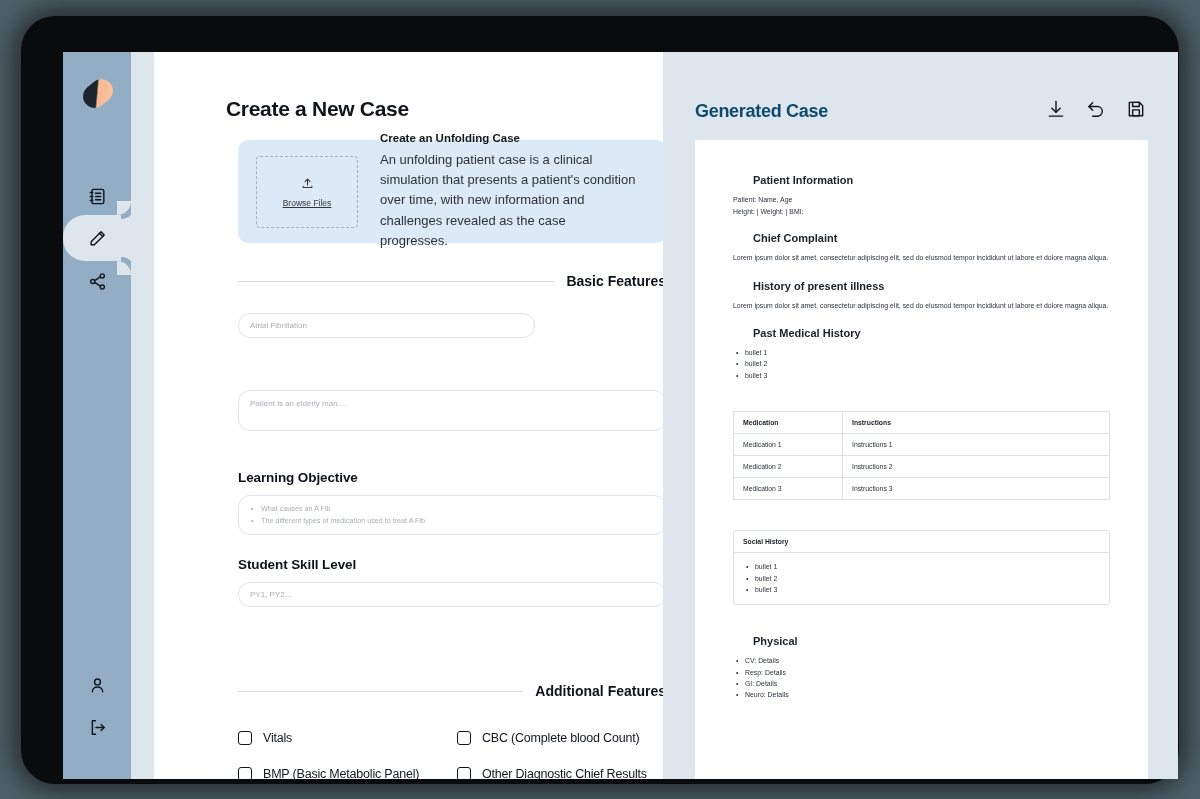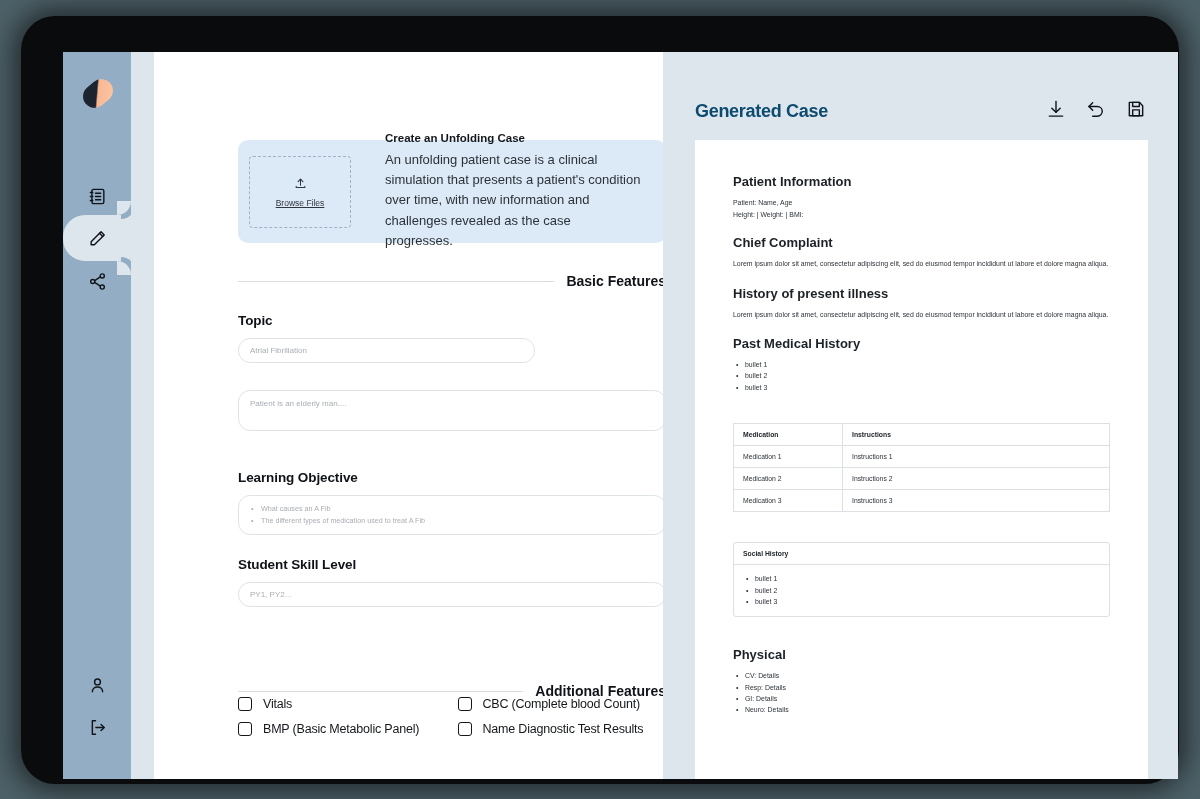--- a/index.html
+++ b/index.html
@@ -104,31 +104,31 @@
   .upload-card {
     position: absolute;
     left: 84px; top: 4px;
     width: 428px; height: 103px;
     background: #dce9f7;
     border-radius: 10px;
     display: flex; align-items: center;
   }
   .dropzone {
     width: 102px; height: 72px;
-    margin-left: 11px;
+    margin-left: 18px;
     border: 1.3px dashed #9fb2c6;
     border-radius: 4px;
     display: flex; flex-direction: column;
     align-items: center; justify-content: center;
     gap: 4px; cursor: pointer;
   }
   .dropzone .label {
     font-size: 8.5px; color: #31363c; text-decoration: underline;
   }
-  .upload-text { margin-left: 34px; width: 256px; }
+  .upload-text { margin-left: 22px; width: 256px; }
   .upload-text h3 { font-size: 11.5px; font-weight: bold; color: #13171c; margin-bottom: 6px; }
   .upload-text p { font-size: 13px; color: #2c3238; line-height: 1.55; }
 
   .section-divider {
     position: absolute;
     display: flex; align-items: center; gap: 12px;
     left: 84px; width: 428px;
   }
   .section-divider .line { flex: 1; height: 1px; background: #d8dce0; }
   .section-divider .title { font-size: 14px; font-weight: bold; color: #0f1318; white-space: nowrap; }
@@ -160,24 +160,24 @@
   .inp ul li::before { content: "\2022"; position: absolute; left: 1px; }
 
   #field-topic { left: 84px; top: 177px; width: 297px; }
   #field-snippet { left: 411px; top: 177px; width: 101px; }
   #field-description { left: 84px; top: 254px; width: 428px; }
   #field-objective { left: 84px; top: 334px; width: 428px; }
   #field-skill { left: 84px; top: 421px; width: 428px; }
 
   #checkbox-grid {
     position: absolute;
-    left: 84px; top: 561px; width: 428px;
+    left: 84px; top: 595px; width: 428px;
     display: grid;
     grid-template-columns: 1fr 1fr;
-    row-gap: 22px; column-gap: 10px; gap: 11px;
+    row-gap: 22px; column-gap: 10px;
   }
   .cb-row { display: flex; align-items: center; gap: 11px; cursor: pointer; }
   .cb-box {
     width: 14px; height: 14px; flex: none;
     border: 1.6px solid #14181d; border-radius: 3px; background: #fff;
   }
   .cb-label { font-size: 12.5px; color: #14181d; white-space: nowrap; letter-spacing: -0.2px; }
 
   
   #doc-panel {
@@ -197,21 +197,21 @@
   #doc-actions .act { cursor: pointer; display: block; }
 
   #doc-sheet {
     position: absolute;
     left: 32px; top: 88px;
     width: 453px; height: 639px;
     background: #ffffff;
     overflow: hidden;
   }
   #doc-content { padding: 34px 38px 0 38px; }
-  .doc-h { font-size: 13px; font-weight: bold; color: #1c2127; margin-bottom: 8px; }
+  .doc-h { font-size: 11px; font-weight: bold; color: #1c2127; margin-bottom: 8px; margin-left: 20px; }
   .doc-p { font-size: 6.9px; color: #2c3239; line-height: 1.65; margin-bottom: 16px; }
   .doc-line { font-size: 6.9px; color: #2c3239; line-height: 1.75; }
   .doc-ul { list-style: none; margin-bottom: 16px; }
   .doc-ul li { font-size: 6.9px; color: #2c3239; line-height: 1.65; position: relative; padding-left: 12px; }
   .doc-ul li::before { content: "\2022"; position: absolute; left: 3px; }
   .doc-gap { height: 14px; }
 
   table.doc-table {
     width: 100%; border-collapse: collapse; margin-bottom: 16px;
   }
@@ -300,20 +300,21 @@
             <line x1="10" y1="12" x2="20" y2="12"></line>
             <polyline points="16.5,8.2 20.5,12 16.5,15.8"></polyline>
           </svg>
         </span>
       </div>
     </div>
 
     <div id="sidestrip"></div>
 
     <div id="form-panel">
+      <div id="form-title">Create a New Case</div>
 
       <div id="form-body">
 
         <div class="upload-card">
           <div class="dropzone">
             <span>
               <svg width="13" height="13" viewBox="0 0 24 24" fill="none" stroke="#31363c" stroke-width="1.9" stroke-linecap="round" stroke-linejoin="round">
                 <path d="M12 15V4"></path>
                   <polyline points="7.5,8.5 12,4 16.5,8.5"></polyline>
                 <path d="M4 17v2.5h16V17"></path>
@@ -326,21 +327,20 @@
             <p>An unfolding patient case is a clinical simulation that presents a patient's condition over time, with new information and challenges revealed as the case progresses.</p>
           </div>
         </div>
 
         <div class="section-divider" id="divider-basic">
           <span class="line"></span>
           <span class="title">Basic Features</span>
         </div>
 
         <div class="field" id="field-topic">
-          <label>Topic</label>
           <div class="inp h-single">Atrial Fibrillation</div>
         </div>
 
 
         <div class="field" id="field-description">
           <div class="inp h-area">Patient is an elderly man....</div>
         </div>
 
         <div class="field" id="field-objective">
           <label>Learning Objective</label>
@@ -370,21 +370,21 @@
           <label class="cb-row">
             <span class="cb-box"></span>
             <span class="cb-label">CBC (Complete blood Count)</span>
           </label>
           <label class="cb-row">
             <span class="cb-box"></span>
             <span class="cb-label">BMP (Basic Metabolic Panel)</span>
           </label>
           <label class="cb-row">
             <span class="cb-box"></span>
-            <span class="cb-label">Name Diagnostic Test Results</span>
+            <span class="cb-label">Other Diagnostic Chief Results</span>
           </label>
         </div>
 
       </div>
 
     </div>
 
     <div id="doc-panel">
 
       <div id="doc-header">

